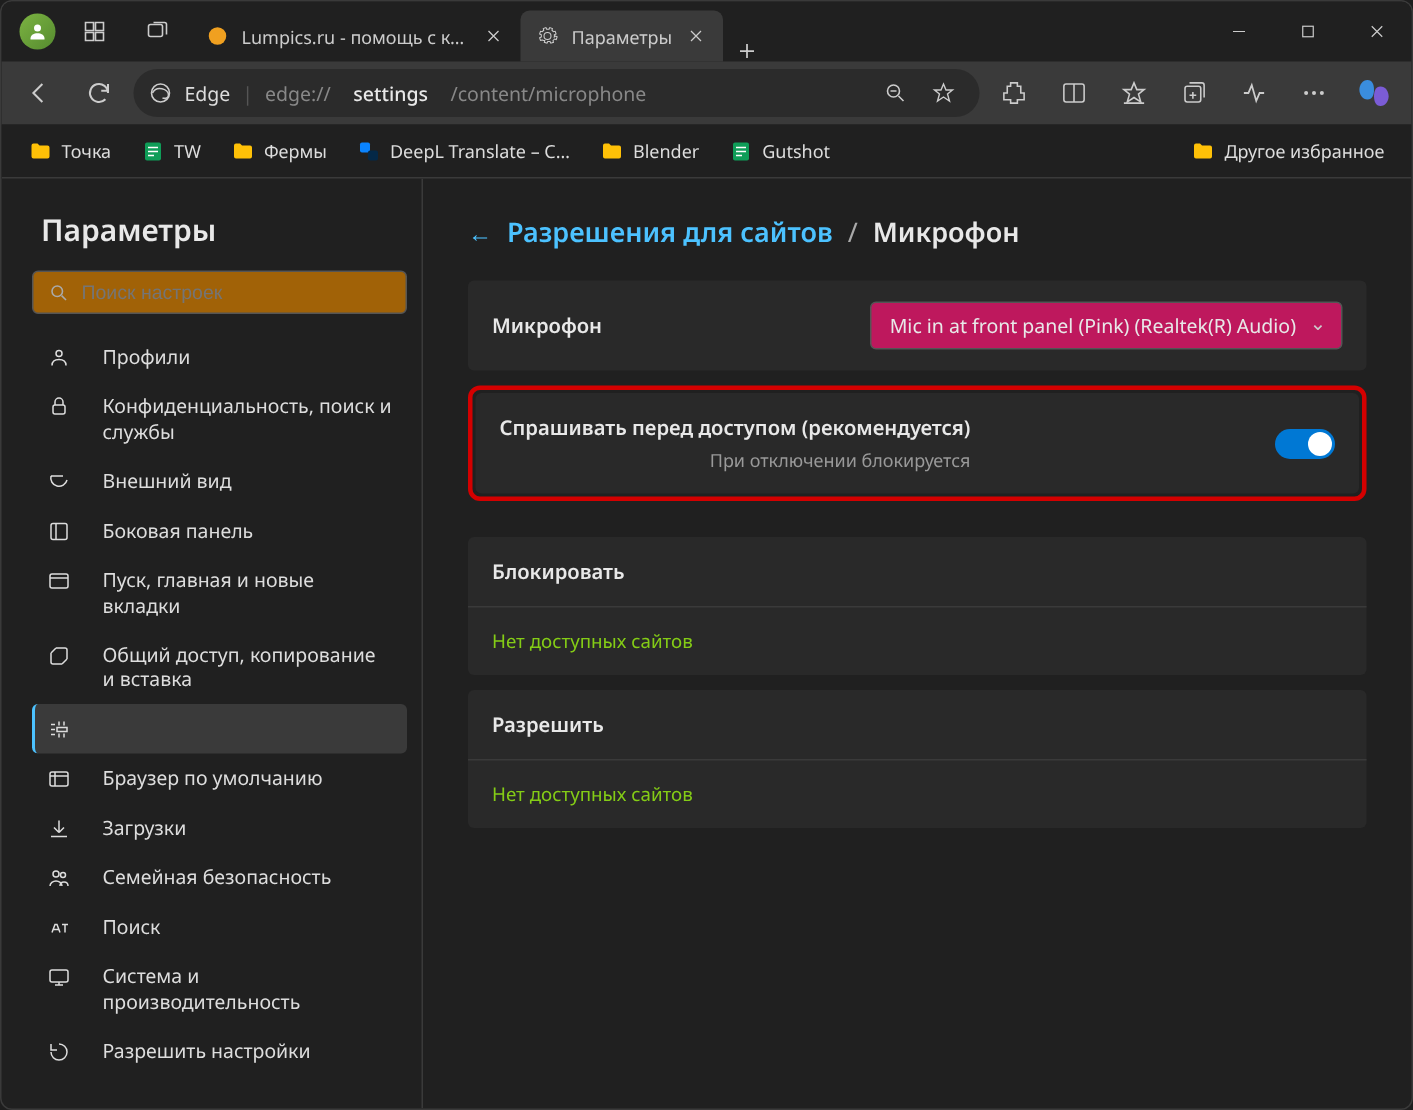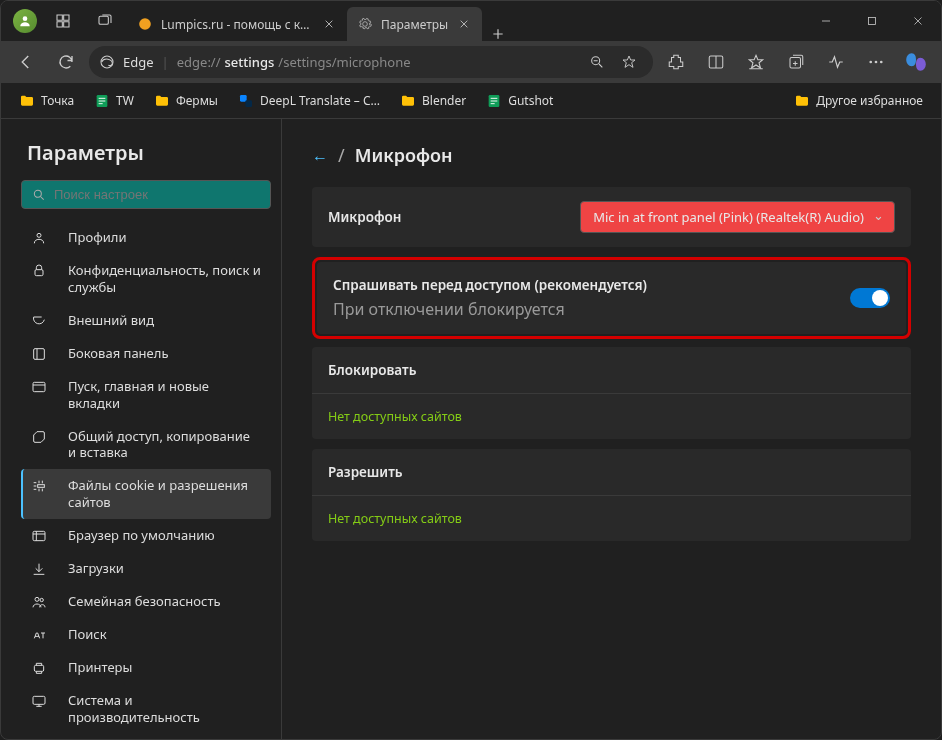--- a/index.html
+++ b/index.html
@@ -70,21 +70,21 @@
   height: 32px;
   background: #2b2b2b;
   border-radius: 16px;
   display:flex;
   align-items:center;
   padding: 0 10px;
   gap: 8px;
   color: #aaa;
   justify-content: center;
 }
-.addr-text { display:flex; align-items:center; gap:4px; font-size:13px; flex:1;}
+.addr-text { display:flex; align-items:center; gap:15px; font-size:13px; flex:1;}
 .addr-scheme { color:#888; }
 .addr-host { color:#e8e8e8; font-weight:500;}
 .addr-path { color:#888; }
 .addr-right { display:flex; gap:4px; align-items:center;}
 .copilot-btn {
   width:34px;height:34px;display:flex;align-items:center;justify-content:center;
 }
 
 .bookmarks {
   height: 36px;
@@ -109,21 +109,21 @@
 
 .content { flex:1; display:flex; overflow:hidden;}
 .sidebar {
   width: 280px;
   padding: 20px 10px 10px 20px;
   overflow-y:auto;
 }
 .sidebar h1 { font-size: 20px; font-weight:600; margin-bottom: 14px; padding-left:6px;}
 .searchbox {
   display:flex;align-items:flex-end;gap:8px;
-  background:#0f766e;
+  background:#a16207;
   border:1px solid #555;
   border-radius:4px;
   padding: 6px 10px;
   margin-bottom: 12px;
 }
 .searchbox input {
   background:transparent;border:none;outline:none;color:#ccc;font-size:13px;flex:1;
 }
 .nav-item {
   display:flex;align-items:flex-start;gap:21px;
@@ -157,28 +157,28 @@
   background:#292929;
   border-radius:4px;
   margin-bottom: 10px;
 }
 .card-row {
   display:flex;align-items:center;justify-content:space-between;
   padding: 14px 16px;
 }
 .card-row + .card-sub { border-top: 1px solid #3a3a3a; }
 .card-label { font-size:13.5px; font-weight:600; }
-.card-sub-label { font-size:16px; color:#999; margin-top:4px;}
+.card-sub-label { font-size:12px; color:#999; margin-top:4px;}
 .card-sub {
   padding: 14px 16px;
   font-size:12.5px;
   color:#84cc16;
 }
 .dropdown {
-  background:#ef4444;
+  background:#be185d;
   border:1px solid #555;
   border-radius:4px;
   padding: 6px 30px 6px 12px;
   font-size:13px;
   color:#e8e8e8;
   position:relative;
   min-width:290px;
 }
 .dropdown::after {
   content:"⌄"; position:absolute; right:10px; top:4px; color:#ccc;
@@ -186,21 +186,22 @@
 .toggle {
   width:40px;height:20px;background:#0078d4;border-radius:10px;position:relative;
 }
 .toggle::after {
   content:""; position:absolute; right:2px; top:2px; width:16px;height:16px;background:#fff;border-radius:50%;
 }
 .highlighted {
   border: 3px solid #d40000;
   border-radius: 8px;
   padding: 2px;
-  margin-bottom: 8px;
+  margin-bottom: 24px;
+  text-align: right;
 }
 .highlighted .card { margin-bottom:0; }
 
 svg { fill: currentColor; }
 .copilot-svg { width:26px;height:26px; }
 </style>
 </head>
 <body>
 
 <div class="window">
@@ -291,21 +292,21 @@
     <div class="addrbar">
       <svg width="16" height="16" viewBox="0 0 24 24">
           <circle cx="12" cy="12" r="9" fill="none" stroke="#ccc" stroke-width="1.6"></circle>
           <path d="M4 12c4-8 16-4 16 2 0 3-3 4-6 3" fill="none" stroke="#ccc" stroke-width="1.6"></path>
         </svg>
       <span style="color:#ddd;">Edge</span>
       <span style="color:#555;">|</span>
       <span class="addr-text">
         <span class="addr-scheme">edge://</span>
           <span class="addr-host">settings</span>
-          <span class="addr-path">/settings/microphone</span>
+          <span class="addr-path">/content/microphone</span>
       </span>
       <div class="addr-right">
         <div class="tb-btn" style="width:28px;">
             <svg width="16" height="16" viewBox="0 0 24 24">
               <circle cx="10" cy="10" r="6" fill="none" stroke="currentColor" stroke-width="1.6"></circle>
               <path d="M15 15l5 5M7 10h6" stroke="currentColor" stroke-width="1.6"></path>
             </svg>
           </div>
         <div class="tb-btn" style="width:28px;">
             <svg width="16" height="16" viewBox="0 0 24 24">
@@ -471,21 +472,20 @@
             </span>
             <span>Общий доступ, копирование и вставка</span>
           </div>
           <div class="nav-item active">
             <span class="nav-icon">
               <svg width="16" height="16" viewBox="0 0 24 24">
                 <path d="M4 12h4M4 7h4M4 17h4M12 4v4M17 4v4M12 16v4M17 16v4" stroke="currentColor" stroke-width="1.5"></path>
                 <rect x="10" y="10" width="10" height="4" fill="none" stroke="currentColor" stroke-width="1.5"></rect>
               </svg>
             </span>
-            <span>Файлы cookie и разрешения сайтов</span>
           </div>
           <div class="nav-item">
             <span class="nav-icon">
               <svg width="16" height="16" viewBox="0 0 24 24">
                 <rect x="3" y="5" width="18" height="14" rx="2" fill="none" stroke="currentColor" stroke-width="1.5"></rect>
                 <path d="M3 9h18M8 5v14" stroke="currentColor" stroke-width="1.5"></path>
               </svg>
             </span>
             <span>Браузер по умолчанию</span>
           </div>
@@ -507,29 +507,20 @@
             </span>
             <span>Семейная безопасность</span>
           </div>
           <div class="nav-item">
             <span class="nav-icon">
               <svg width="16" height="16" viewBox="0 0 24 24">
                 <path d="M5 17l3-8h2l3 8M6 14h6M15 9h6M18 9v8" fill="none" stroke="currentColor" stroke-width="1.5"></path>
               </svg>
             </span>
             <span>Поиск</span>
-          </div>
-          <div class="nav-item">
-            <span class="nav-icon">
-              <svg width="16" height="16" viewBox="0 0 24 24">
-                <rect x="5" y="8" width="14" height="9" rx="2" fill="none" stroke="currentColor" stroke-width="1.5"></rect>
-                <path d="M8 8V5h8v3M8 17v3h8v-3" fill="none" stroke="currentColor" stroke-width="1.5"></path>
-              </svg>
-            </span>
-            <span>Принтеры</span>
           </div>
           <div class="nav-item">
             <span class="nav-icon">
               <svg width="16" height="16" viewBox="0 0 24 24">
                 <rect x="3" y="5" width="18" height="12" rx="2" fill="none" stroke="currentColor" stroke-width="1.5"></rect>
                 <path d="M8 20h8M12 17v3" stroke="currentColor" stroke-width="1.5"></path>
               </svg>
             </span>
             <span>Система и производительность</span>
           </div>
@@ -541,20 +532,21 @@
             </span>
             <span>Разрешить настройки</span>
           </div>
           <div class="nav-item"></div>
         </div>
     </div>
     <div class="divider"></div>
     <div class="main">
       <div class="breadcrumb">
         <span class="bc-back">←</span>
+        <span class="bc-link">Разрешения для сайтов</span>
         <span class="bc-sep">/</span>
         <span class="bc-current">Микрофон</span>
       </div>
 
       <div class="card">
         <div class="card-row">
           <div class="card-label">Микрофон</div>
           <div class="dropdown">Mic in at front panel (Pink) (Realtek(R) Audio)</div>
         </div>
       </div>

